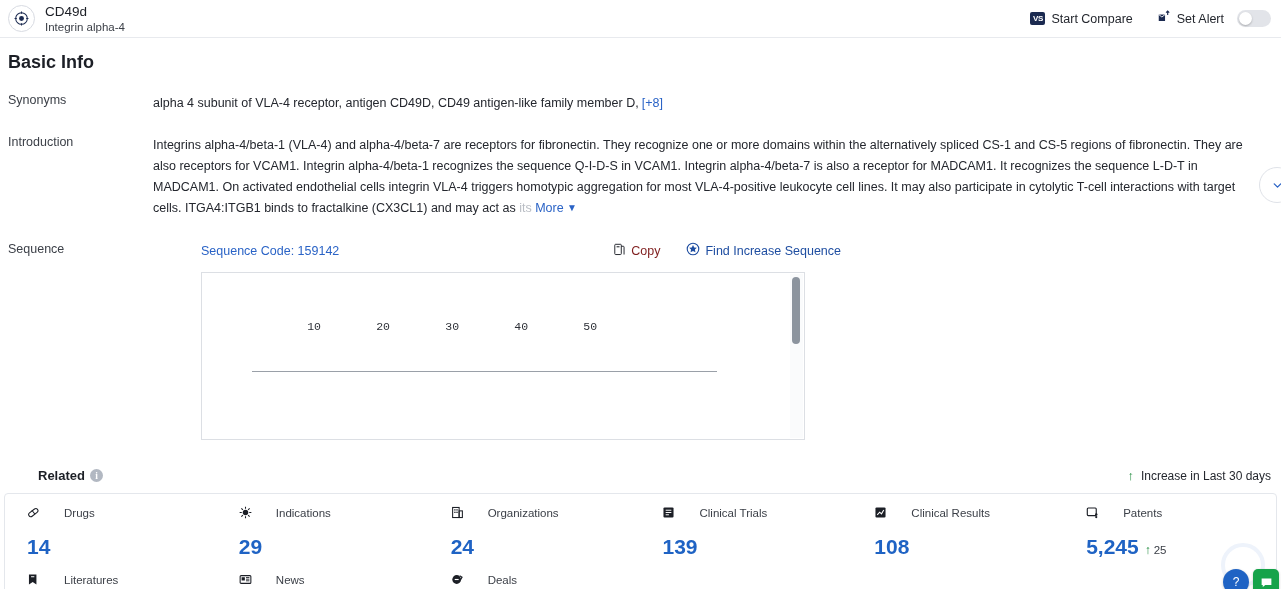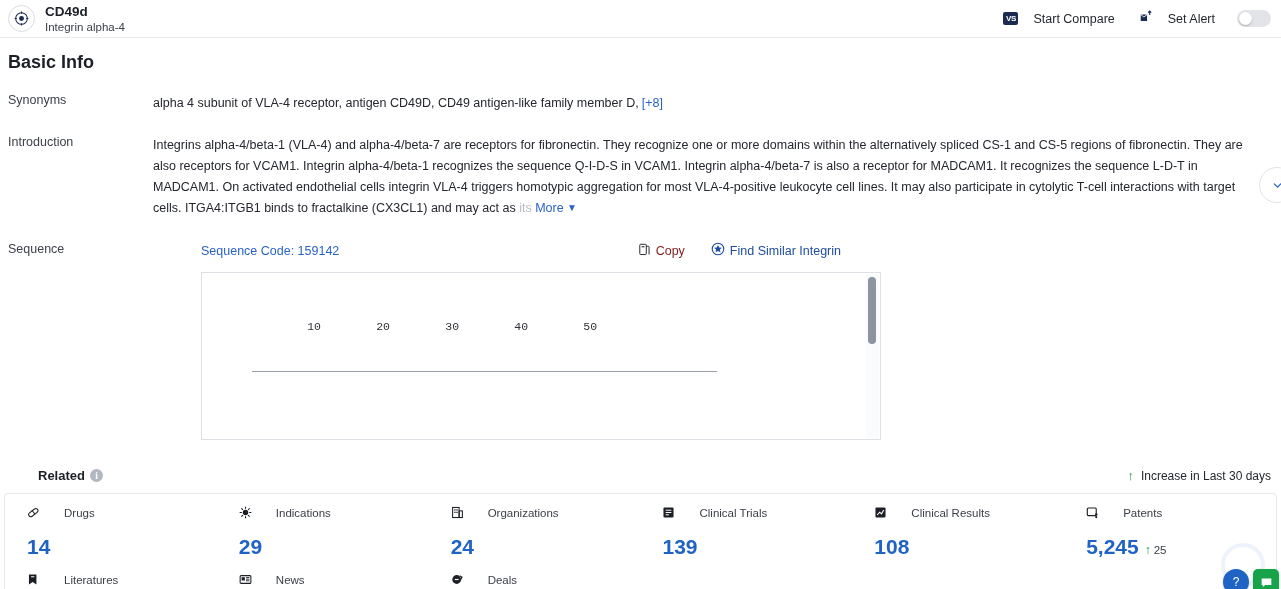--- a/index.html
+++ b/index.html
@@ -34,35 +34,35 @@
     border: 1px solid #d8dbe2;
     display: flex;
     align-items: center;
     justify-content: center;
     margin-right: 10px;
     flex: none;
   }
   .entity-titles { display: flex; flex-direction: column; justify-content: center; }
   .entity-name {
     font-size: 13.5px;
-    font-weight: bold;
+    font-weight: normal;
     line-height: 15px;
     color: #1c1f26;
   }
   .entity-sub {
     font-size: 11.5px;
     color: #3c4048;
     line-height: 14px;
     margin-top: 1px;
   }
   .topbar-spacer { flex: 1 1 auto; }
   .top-action {
     display: flex;
     align-items: center;
-    gap: 15px;
+    gap: 6px;
     font-size: 12.5px;
     color: #24272e;
     margin-left: 24px;
     cursor: pointer;
     white-space: nowrap;
   }
   .vs-badge {
     width: 15px; height: 13px;
     background: #1b2a50;
     border-radius: 2px;
@@ -179,21 +179,21 @@
     gap: 5px;
     font-size: 12.5px;
     color: #7f1d1d;
     margin-left: 26px;
     cursor: pointer;
     white-space: nowrap;
   }
   .seq-action.link { color: #1f4ea1; }
   .seq-box {
     margin-top: 13px;
-    width: 680px;
+    width: 604px;
     height: 168px;
     border: 1px solid #dcdfe4;
     background: #fff;
     position: relative;
     box-sizing: border-box;
     overflow: hidden;
   }
   .seq-inner {
     padding: 10px 0 0 0;
     font-family: "Liberation Mono", monospace;
@@ -429,21 +429,21 @@
         <span>Copy</span>
       </span>
 
       <span class="seq-action link">
         <span>
           <svg width="14" height="14" viewBox="0 0 16 16" aria-hidden="true">
             <circle cx="8" cy="8" r="6.6" fill="none" stroke="#1f4ea1" stroke-width="1.3"></circle>
             <path d="M8 3.4l1.4 2.8 3 .3-2.2 2.1.6 3L8 10.2 5.2 11.6l.6-3L3.6 6.5l3-.3z" fill="#1f4ea1"></path>
           </svg>
         </span>
-        <span>Find Similar Integrin</span>
+        <span>Find Increase Sequence</span>
       </span>
     </div>
 
     <div class="seq-box">
       <div class="seq-inner">
         <div class="seq-ruler">        10        20        30        40        50</div>
         <div class="seq-ruler-line"></div>
       </div>
       <div class="seq-scroll">
         <div class="seq-thumb"></div>

